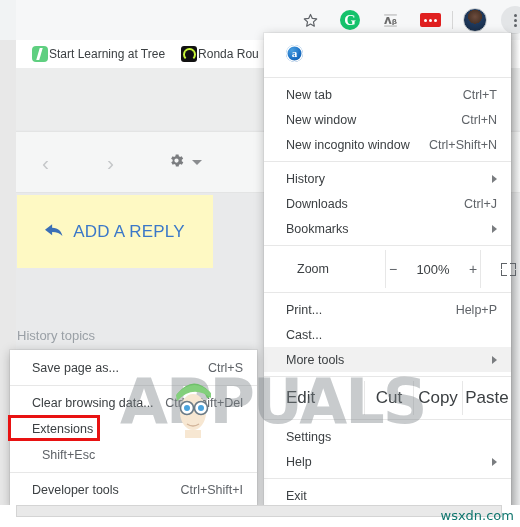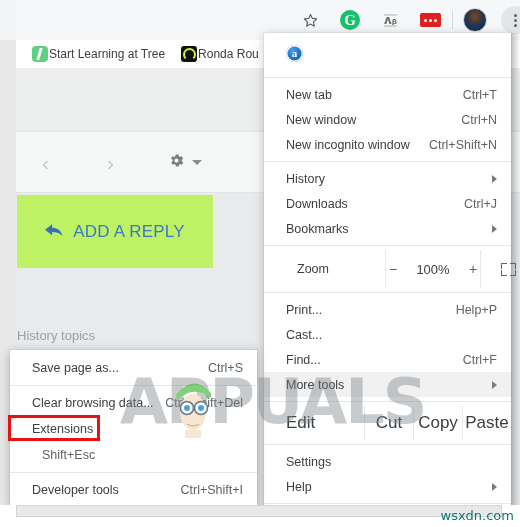--- a/index.html
+++ b/index.html
@@ -46,21 +46,21 @@
 
   
   .content-area{position:absolute;left:16px;top:68px;width:504px;height:459px;background:#e9eaeb;}
   .panel-strip{position:absolute;left:16px;top:68px;width:504px;height:62px;background:#eceded;}
   .subtoolbar{position:absolute;left:16px;top:131px;width:504px;height:60px;background:#f5f6f6;
       border-top:1px solid #e3e4e4;border-bottom:1px solid #e3e4e4;display:flex;align-items:center;}
   .navarrow{color:#c5c7c9;font-size:21px;font-family:"Liberation Sans",sans-serif;line-height:1;}
   .gear{color:#7b7d80;}
   .caret{width:0;height:0;border-left:5px solid transparent;border-right:5px solid transparent;
      border-top:5px solid #8a8c8f;}
-  .reply-card{position:absolute;left:17px;top:195px;width:196px;height:73px;background:#bef264;
+  .reply-card{position:absolute;left:17px;top:195px;width:196px;height:73px;background:#fef9c3;
      display:flex;align-items:center;justify-content:center;gap:9px;}
   .reply-arrow{color:#3b6fb6;font-size:18px;line-height:1;}
   .reply-text{color:#3b78c8;font-size:17px;letter-spacing:.2px;}
   .similar{position:absolute;left:17px;top:328px;color:#9aa0a6;font-size:13px;}
 
   
   .menu-main{
     position:absolute;left:264px;top:33px;width:247px;
     background:#fff;
     box-shadow:0 2px 10px rgba(0,0,0,.22), 0 0 0 1px rgba(0,0,0,.045);
@@ -275,24 +275,20 @@
 
     <div class="sep"></div>
 
     <div class="mi">
       <span class="lbl">Print...</span>
       <span class="acc">Help+P</span>
     </div>
     <div class="mi">
       <span class="lbl">Cast...</span>
     </div>
-    <div class="mi">
-      <span class="lbl">Find...</span>
-      <span class="acc">Ctrl+F</span>
-    </div>
     <div class="mi hovered">
       <span class="lbl">More tools</span>
       <span class="arrow-r"></span>
     </div>
 
     <div class="sep"></div>
 
     <div class="edit-row">
       <div class="cell first">Edit</div>
       <div class="cell">Cut</div>

